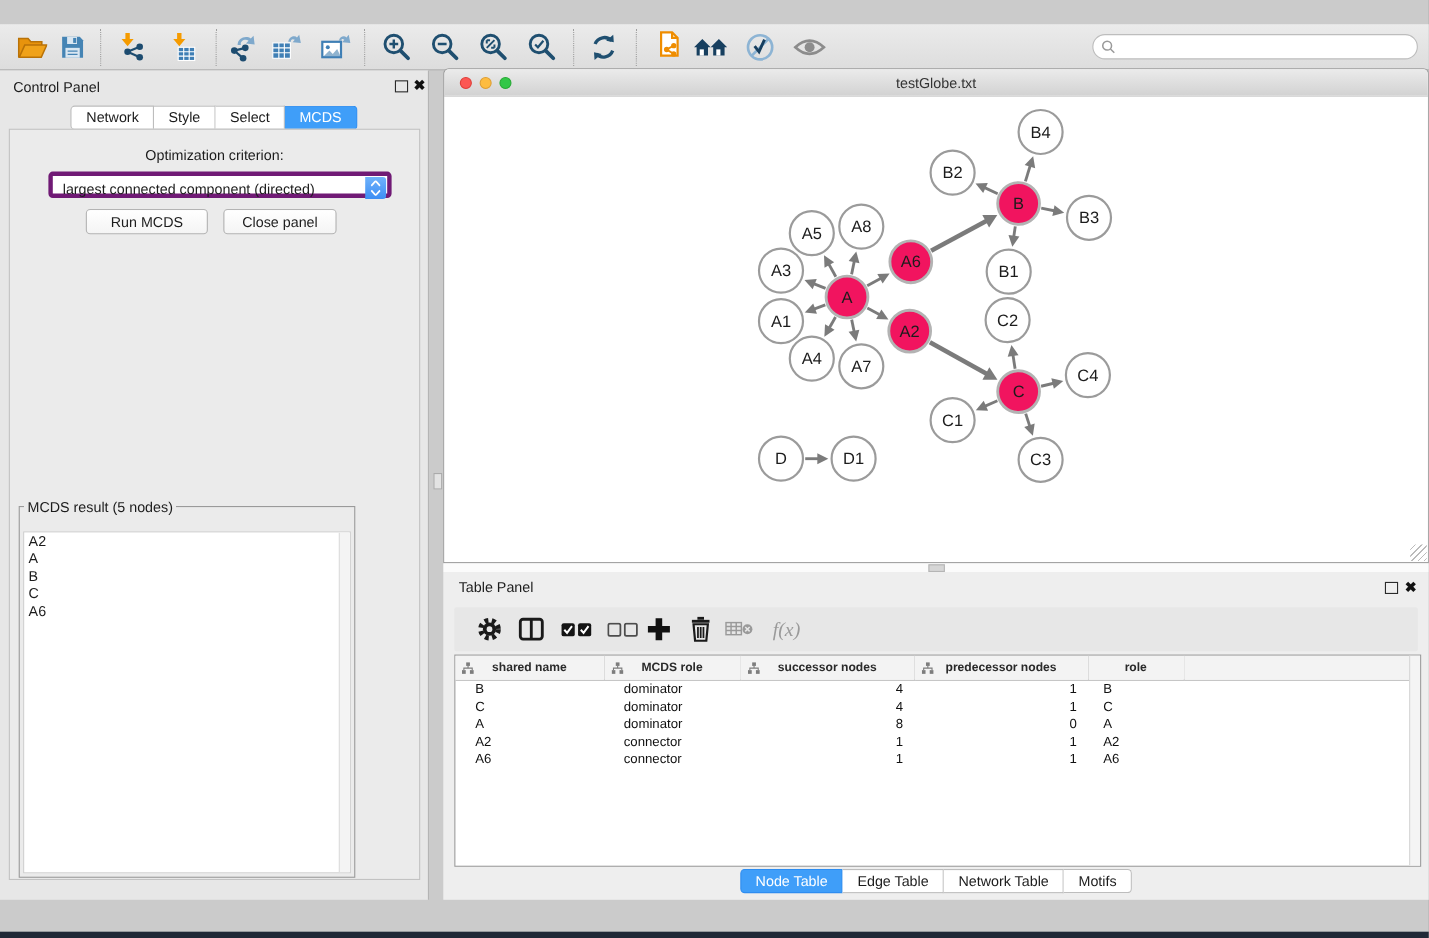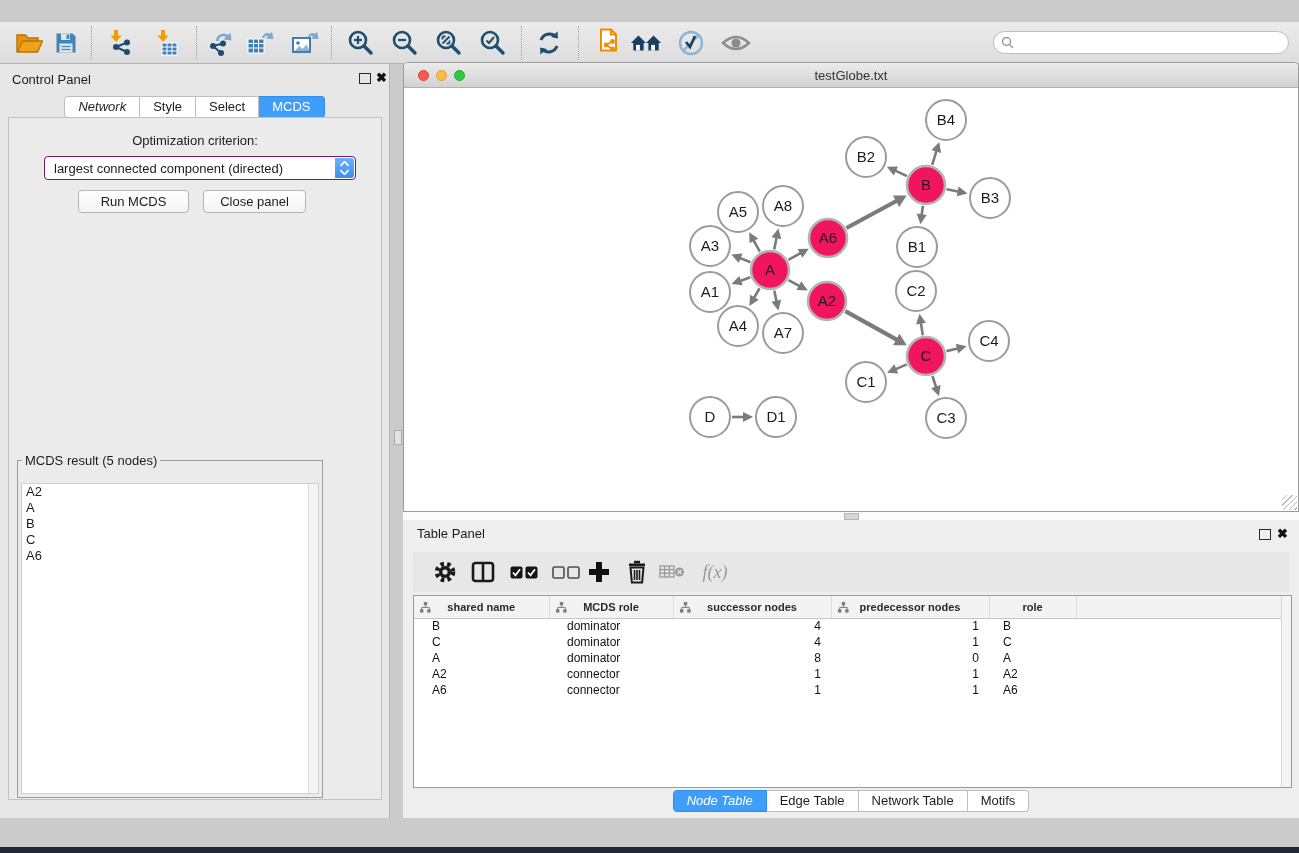--- a/index.html
+++ b/index.html
@@ -34,29 +34,29 @@
   
   #control-panel { position:absolute; left:0; top:64px; width:390px; height:754px;
                    background:#e7e7e7; border-right:1px solid #b4b4b4; }
   #cp-title { position:absolute; left:12px; top:8px; font-size:13px; color:#1c1c1c; }
   .panel-float { position:absolute; top:9px; width:12px; height:11px;
                  border:1.5px solid #2a2a2a; background:transparent; }
   .panel-close { position:absolute; top:7px; font-size:13px; font-weight:bold; color:#111; line-height:14px; }
   #cp-tabs { position:absolute; left:0; right:0; top:32px; display:flex; justify-content:center; }
   .seg-tab { height:22px; line-height:20px; padding:0 13px; font-size:13px; color:#1c1c1c;
              background:#fff; border:1px solid #bdbdbd; border-left-width:0; cursor:default; }
-  .seg-tab:first-child { border-left-width:1px; border-radius:4px 0 0 4px;font-style:italic; }
+  .seg-tab:first-child { border-left-width:1px; border-radius:4px 0 0 4px; }
   .seg-tab:last-child { border-radius:0 4px 4px 0; }
   .seg-tab.sel { background:#3f9ef9; border-color:#2f8df0; color:#fff; }
   #cp-content { position:absolute; left:8px; top:53px; width:374px; height:683px;
                 background:#ebebeb; border:1px solid #c2c2c2; }
   #opt-label { position:absolute; left:0; right:0; top:15px; text-align:center;
                font-size:13px; color:#1c1c1c; }
   #criterion-select { position:absolute; left:35px; top:38px; width:312px; height:24px;
-                      background:#fff; border:1px solid #701a75; border-radius:4px; }
+                      background:#fff; border:4px solid #701a75; border-radius:4px; }
   #criterion-value { position:absolute; left:9px; top:4px; font-size:13px; color:#1c1c1c; }
   #criterion-spinner { position:absolute; right:1px; top:1px; width:19px; height:20px;
                        border-radius:0 3px 3px 0; background:linear-gradient(#6fb2fb,#3c8ef4);
                        display:flex; flex-direction:column; align-items:center; justify-content:center; }
   #criterion-spinner svg { display:block; }
   .cp-btn { position:absolute; top:72px; height:23px; background:linear-gradient(#ffffff,#f4f4f4);
             border:1px solid #b4b4b4; border-radius:4px; font-size:13px; color:#1c1c1c;
             font-family:"Liberation Sans",sans-serif; }
   #run-btn { left:69px; width:111px; }
   #closepanel-btn { left:194px; width:103px; }

